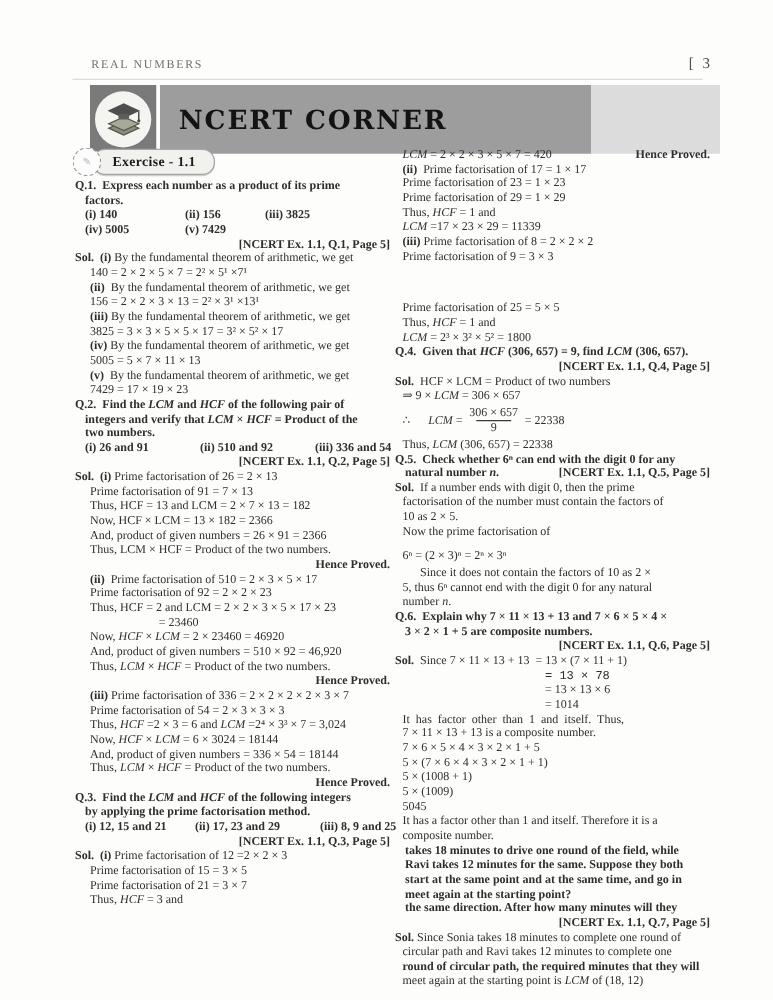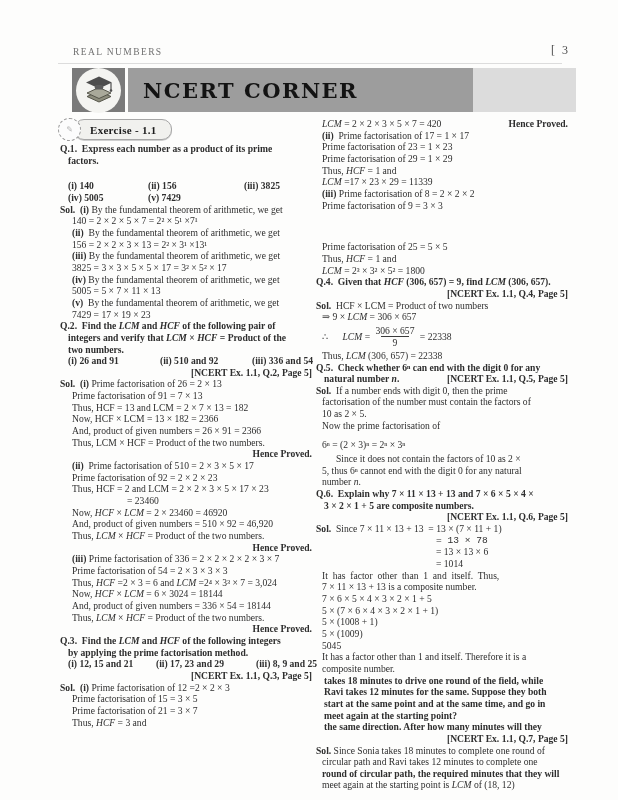--- a/index.html
+++ b/index.html
@@ -5,21 +5,21 @@
   html,body { margin:0; padding:0; background:#ffffff; }
   .page {
     position:relative; width:618px; height:800px; overflow:hidden;
     background:#fdfdfc; color:#2e2e2e;
     font-family:"Liberation Serif","DejaVu Serif",serif;
   }
   .runhead { position:absolute; top:47px; left:73px; font-size:9.5px; letter-spacing:1.4px; color:#6f6f6f; }
   .pagenum { position:absolute; top:43px; right:48px; font-size:12px; color:#4c4c4c; letter-spacing:2px; }
   .rule { position:absolute; top:63px; left:58px; width:504px; height:1px; background:#dcdcdc; }
 
-  .banner { position:absolute; top:68px; left:72px; height:44px; display:flex; }
+  .banner { position:absolute; top:68px; left:72px; height:55px; display:flex; }
   .banner-icon { width:53px; background:#7a7a7a; display:flex; align-items:center; justify-content:center; }
   .banner-icon .circ { width:45px; height:45px; border-radius:50%; background:#f4f4f1; display:flex; align-items:center; justify-content:center; }
   .banner-main { width:330px; background:#9d9d9d; margin-left:3px; display:flex; align-items:center; padding-left:15px; }
   .banner-title { font-family:"DejaVu Serif",serif; font-weight:bold; font-size:21px; letter-spacing:1.5px; color:#131313; }
   .banner-tail { width:103px; background:#dcdcdc; }
 
   .badge-row { position:absolute; top:118px; left:58px; display:flex; align-items:center; }
   .badge-circ { width:21px; height:21px; border:1.5px dashed #9a9a9a; border-radius:50%; background:#fcfcfc;
     display:flex; align-items:center; justify-content:center; color:#b9b9b9; font-size:8px; z-index:2; }
   .badge-pill { margin-left:-7px; height:19px; border:1px solid #a6a6a6; border-radius:10px; background:#f1f1ee;
@@ -70,22 +70,23 @@
   <div class="badge-row">
     <div class="badge-circ">✎</div>
     <div class="badge-pill">
       <span class="badge-label">Exercise - 1.1</span>
     </div>
   </div>
 
   <div class="col col-left" id="col-left">
       <div class="line"><span class="b">Q.1.  Express each number as a product of its prime</span></div>
       <div class="line" style="margin-left: 8px;"><span class="b">factors.</span></div>
-      <div class="line" style="margin-left: 8px;"><span class="colspan b" style="width: 80px;">(i) 140</span><span class="colspan b" style="width: 96px; margin-top: 14px;">(ii) 156</span><span class="colspan b">(iii) 3825</span></div>
+      <div class="line" style="margin-left: 8px;"><span class="colspan b" style="width: 80px;">(i) 140</span><span class="colspan b" style="width: 64px;">(ii) 156</span><span class="colspan b">(iii) 3825</span></div>
       <div class="line" style="margin-left: 8px;"><span class="colspan b" style="width: 80px;">(iv) 5005</span><span class="colspan b">(v) 7429</span></div>
+      <div class="line ar"><span class="b">[NCERT Ex. 1.1, Q.1, Page 5]</span></div>
       <div class="line"><span class="b">Sol.  </span><span class="b">(i) </span><span>By the fundamental theorem of arithmetic, we get</span></div>
       <div class="line" style="margin-left: 12px;"><span>140 = 2 × 2 × 5 × 7 = 2² × 5¹ ×7¹</span></div>
       <div class="line" style="margin-left: 12px;"><span class="b">(ii)  </span><span>By the fundamental theorem of arithmetic, we get</span></div>
       <div class="line" style="margin-left: 12px;"><span>156 = 2 × 2 × 3 × 13 = 2² × 3¹ ×13¹</span></div>
       <div class="line" style="margin-left: 12px;"><span class="b">(iii) </span><span>By the fundamental theorem of arithmetic, we get</span></div>
       <div class="line" style="margin-left: 12px;"><span>3825 = 3 × 3 × 5 × 5 × 17 = 3² × 5² × 17</span></div>
       <div class="line" style="margin-left: 12px;"><span class="b">(iv) </span><span>By the fundamental theorem of arithmetic, we get</span></div>
       <div class="line" style="margin-left: 12px;"><span>5005 = 5 × 7 × 11 × 13</span></div>
       <div class="line" style="margin-left: 12px;"><span class="b">(v)  </span><span>By the fundamental theorem of arithmetic, we get</span></div>
       <div class="line" style="margin-left: 12px;"><span>7429 = 17 × 19 × 23</span></div>

